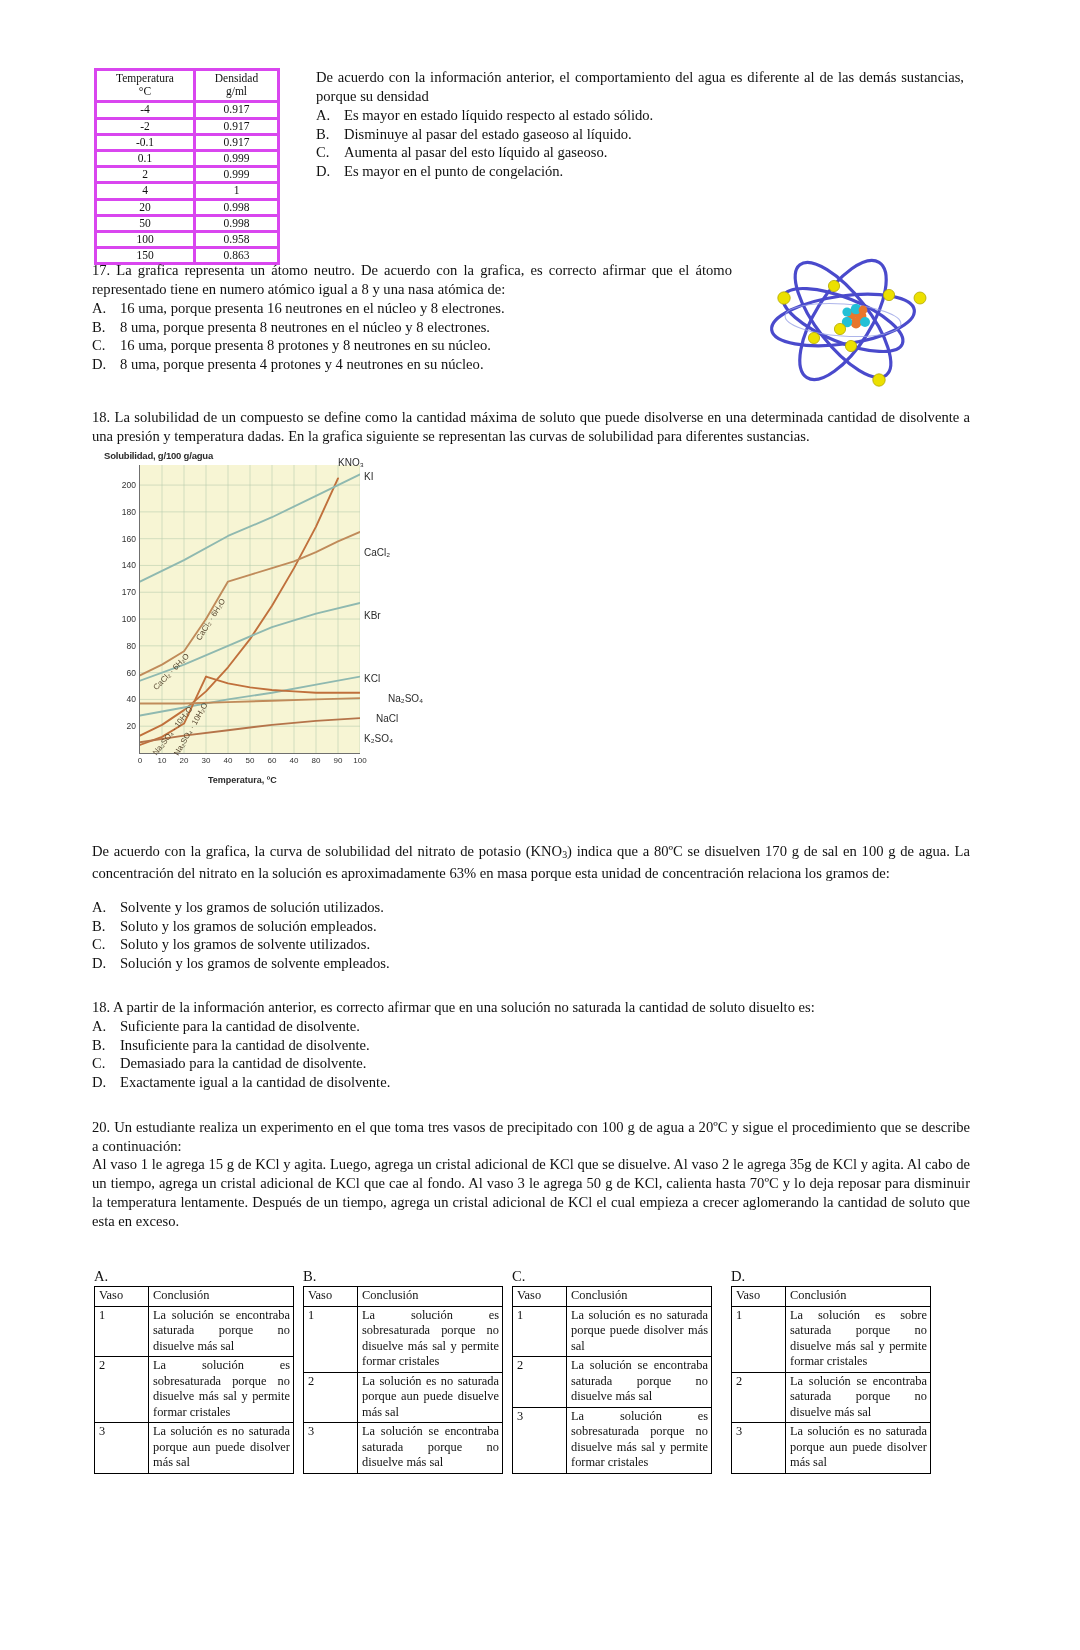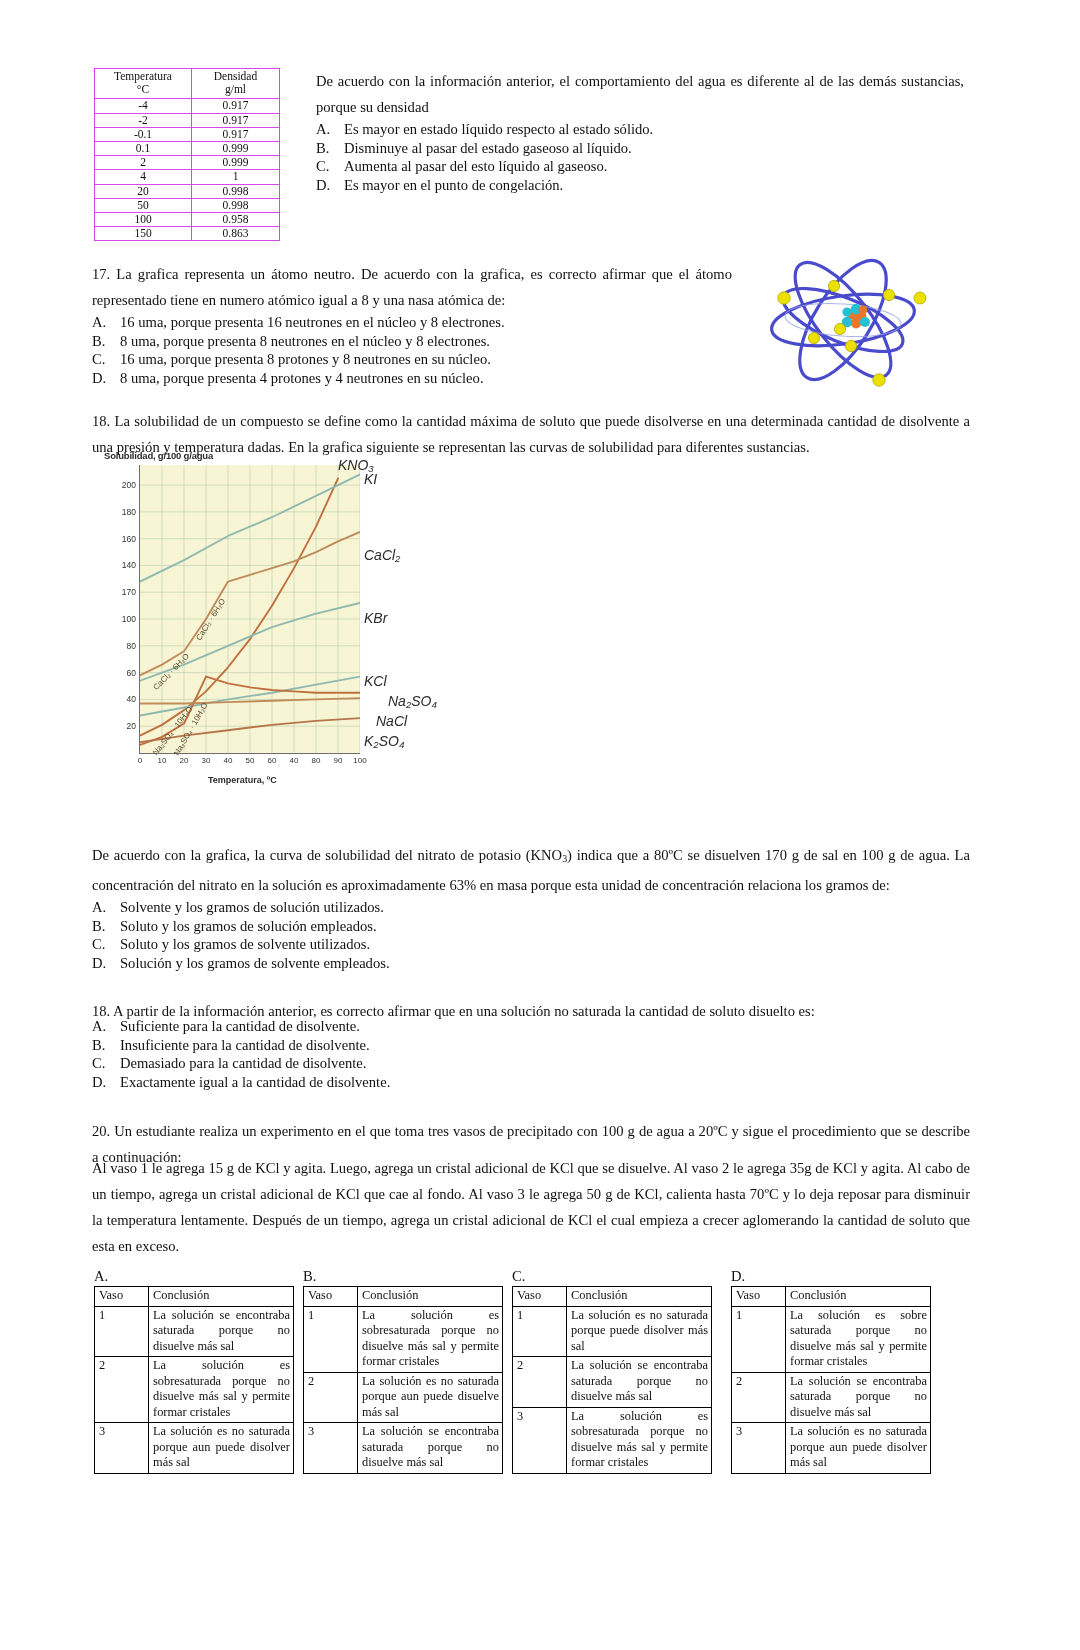--- a/index.html
+++ b/index.html
@@ -18,21 +18,21 @@
   .page {
     position: absolute;
     left: 0; top: 0;
     width: 1080px;
     height: 1650px;
   }
 
   
   .ptxt {
     font-size: 14.6px;
-    line-height: 26px;
+    line-height: 19px;
     text-align: justify;
   }
   .just { text-align: justify; text-justify: inter-word; }
   .opt {
     font-size: 14.6px;
     line-height: 18.6px;
     display: flex;
   }
   .opt .ltr { width: 28px; flex: 0 0 28px; }
   sub { font-size: 0.68em; vertical-align: -0.25em; }
@@ -41,21 +41,21 @@
   .density-table {
     position: absolute;
     left: 94px;
     top: 68px;
     width: 186px;
     border-collapse: collapse;
     font-size: 11.5px;
     font-family: "Liberation Serif", serif;
   }
   .density-table td, .density-table th {
-    border: 1px solid #d946ef;
+    border: 3px solid #d946ef;
     text-align: center;
     padding: 0px 2px;
     line-height: 13.2px;
     font-weight: normal;
   }
   .density-table th { padding: 1px 2px 2px; }
   .density-table td:first-child, .density-table th:first-child { width: 92px; }
 
   
   .q16 {
@@ -145,25 +145,24 @@
     top: 100%;
     margin-top: 3px;
     font-size: 8px;
     font-family: "Liberation Sans", sans-serif;
     color: #333;
     transform: translateX(-50%);
     white-space: nowrap;
   }
   .curvelabel {
     position: absolute;
-    font-size: 14px;
+    font-size: 10px;
     font-family: "Liberation Sans", sans-serif;
     color: #2b2b2b;
     white-space: nowrap;
-    font-style: italic;
   }
   .inlabel {
     position: absolute;
     font-size: 8px;
     font-family: "Liberation Sans", sans-serif;
     color: #5a4a33;
     white-space: nowrap;
     transform-origin: left bottom;
   }
   .chart-xlabel {

